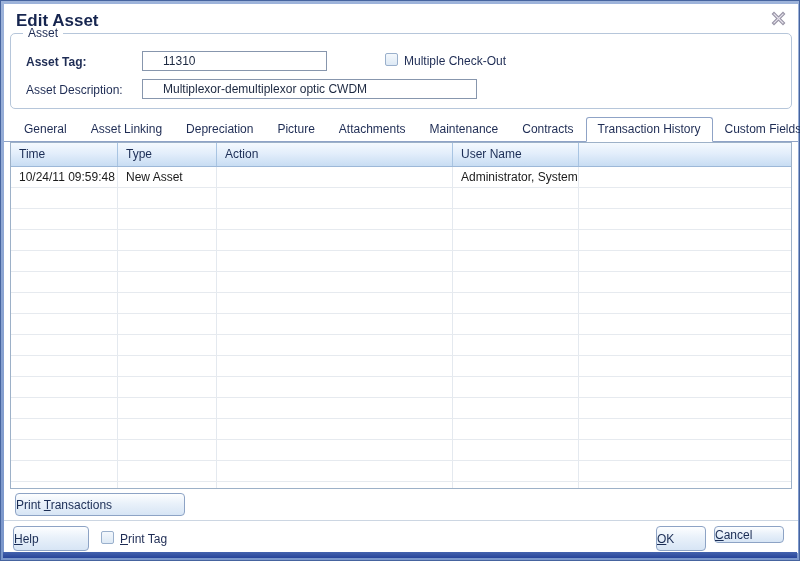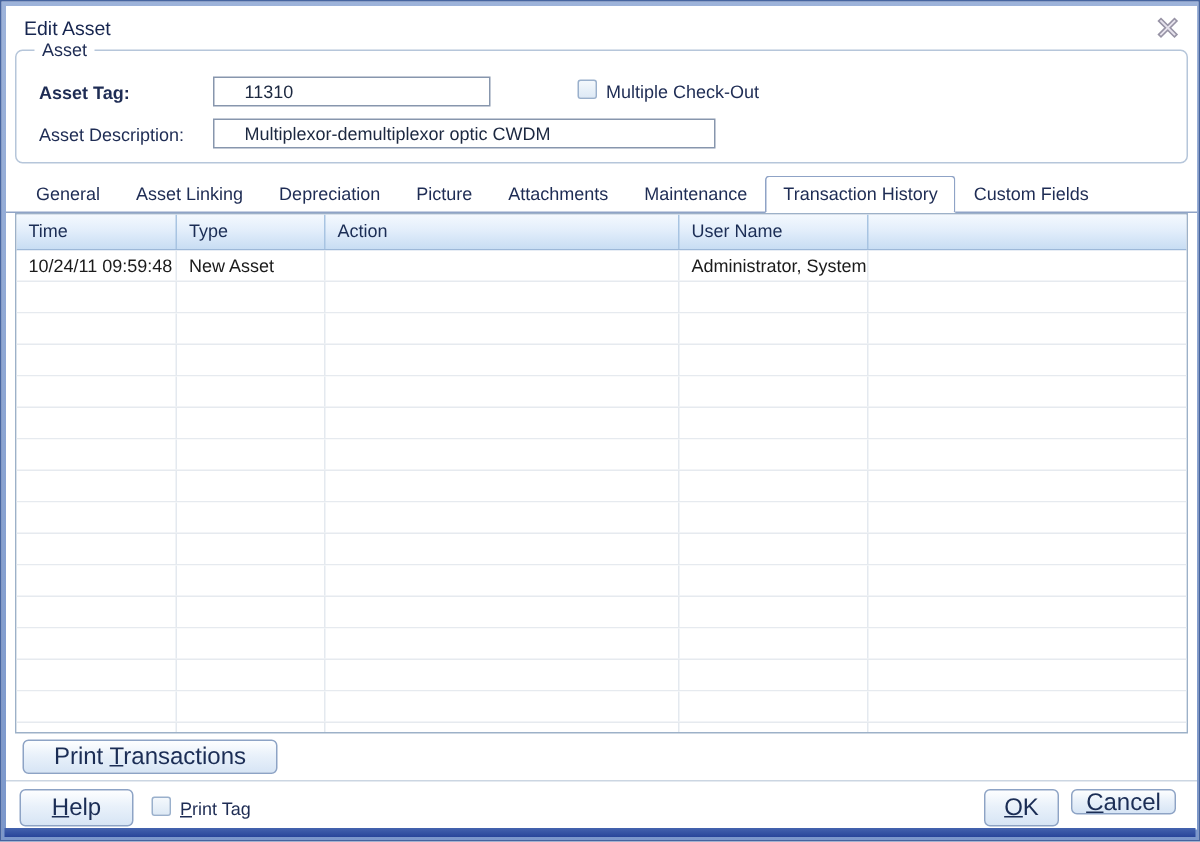--- a/index.html
+++ b/index.html
@@ -6,21 +6,21 @@
   html,body { width:800px; height:561px; font-family:"Liberation Sans", sans-serif; }
   .frame { position:absolute; inset:0; width:800px; height:561px;
            background:linear-gradient(#9db3da,#7b97cb); border:1px solid #46649f; }
   .bottom-strip { position:absolute; left:2px; right:2px; bottom:2px; height:6px;
                   background:linear-gradient(#4463ae,#28459a); }
   .dialog { position:absolute; left:3px; top:3px; width:794px; height:549px;
             background:#fff; color:#1e2c54; font-size:12px; }
 
   
   .titlebar { position:absolute; left:0; top:0; right:0; height:28px; background:#fff; }
-  .title { position:absolute; left:12px; top:7px; font-size:13px; font-weight:normal; color:#16254f; }
+  .title { position:absolute; left:12px; top:7px; font-size:17px; font-weight:bold; color:#16254f; }
   .close { position:absolute; right:12px; top:7px; width:15px; height:15px; cursor:pointer; }
 
   
   .group { position:absolute; left:6px; right:6px; top:29px; height:76px;
            border:1px solid #b6c6da; border-radius:5px; background:#fff; }
   .legend { position:absolute; left:12px; top:-8px; background:#fff; padding:0 5px;
             color:#1e2c54; }
   .lbl { position:absolute; color:#1e2c54; white-space:nowrap; }
   .lbl.bold { font-weight:bold; }
   .tbox { position:absolute; border:1px solid #8796ad; background:#fff; height:20px;
@@ -45,21 +45,21 @@
            border-bottom:1px solid #9db8d8; }
   .thead .tcell { border-right:1px solid #a8c4e2; color:#1b2d55; line-height:23px; }
   .trow { display:flex; height:21px; border-bottom:1px solid #e6eaef; background:#fff; }
   .trow .tcell { border-right:1px solid #e4e9ef; color:#1b1b1b; line-height:20px; }
   .tcell { padding-left:8px; overflow:hidden; white-space:nowrap; }
   .c0{width:107px;} .c1{width:99px;} .c2{width:236px;} .c3{width:126px;} .c4{flex:1; border-right:none!important;}
 
   
   .btn { position:absolute; border:1px solid #8da3c5; border-radius:4px;
          background:linear-gradient(#fdfeff,#e9f1fa 45%,#d7e5f5); color:#1b2d55;
-         font-size:16px; text-align:center; cursor:pointer; }
+         font-size:12px; text-align:left; cursor:pointer; }
   .u { text-decoration:underline; }
   .footer-sep { position:absolute; left:0; right:0; top:516px; height:1px; background:#ccd6e2; }
 </style>
 </head>
 <body>
 
 <div class="frame">
   <div class="dialog">
 
     <div class="titlebar">
@@ -82,20 +82,21 @@
       <input class="tbox" style="left: 131px; top: 45px; width: 335px;" value="Multiplexor-demultiplexor optic CWDM">
     </div>
 
     <div class="tabstrip">
       <span class="tab">General</span>
       <span class="tab">Asset Linking</span>
       <span class="tab">Depreciation</span>
       <span class="tab">Picture</span>
       <span class="tab">Attachments</span>
       <span class="tab">Maintenance</span>
+      <span class="tab">Contracts</span>
       <span class="tab active">Transaction History</span>
       <span class="tab">Custom Fields</span>
     </div>
 
     <div class="table">
       <div class="thead">
         <div class="tcell c0">Time</div>
         <div class="tcell c1">Type</div>
         <div class="tcell c2">Action</div>
         <div class="tcell c3">User Name</div>

